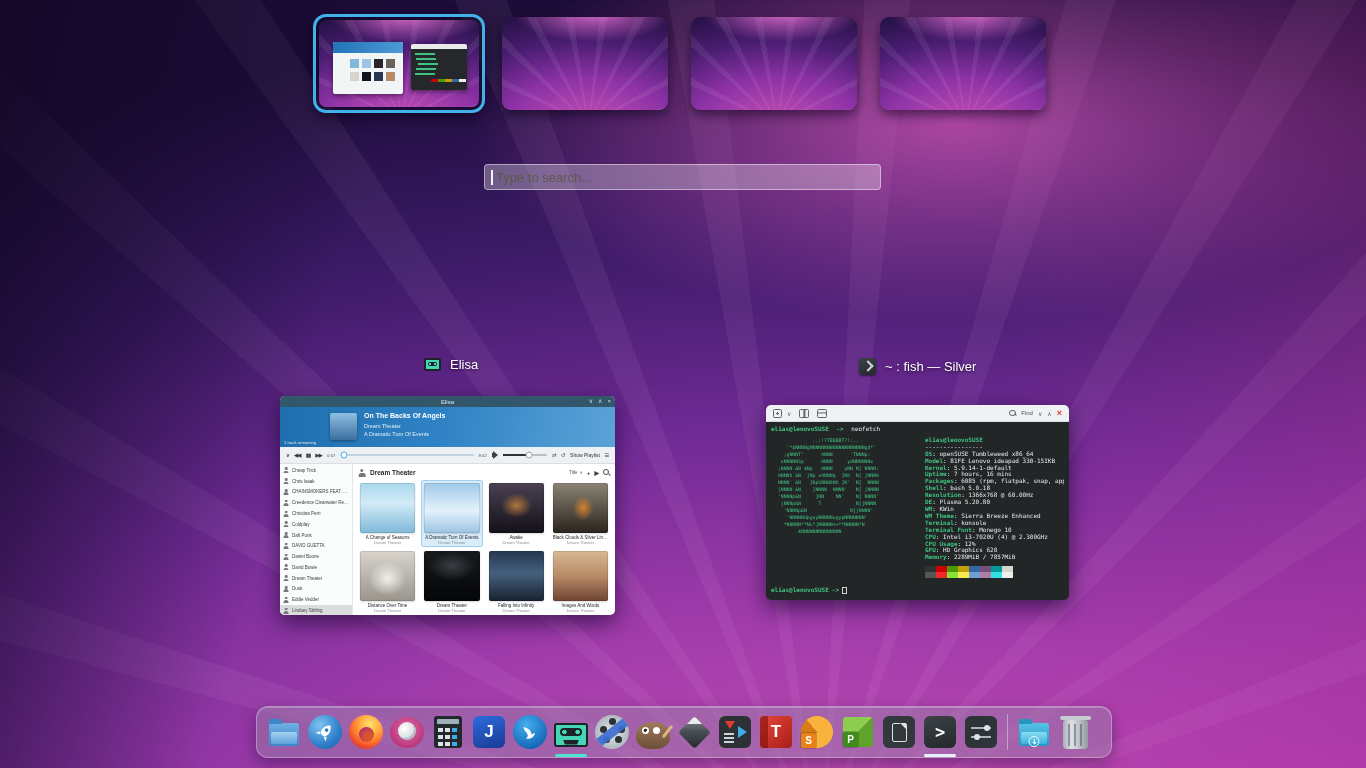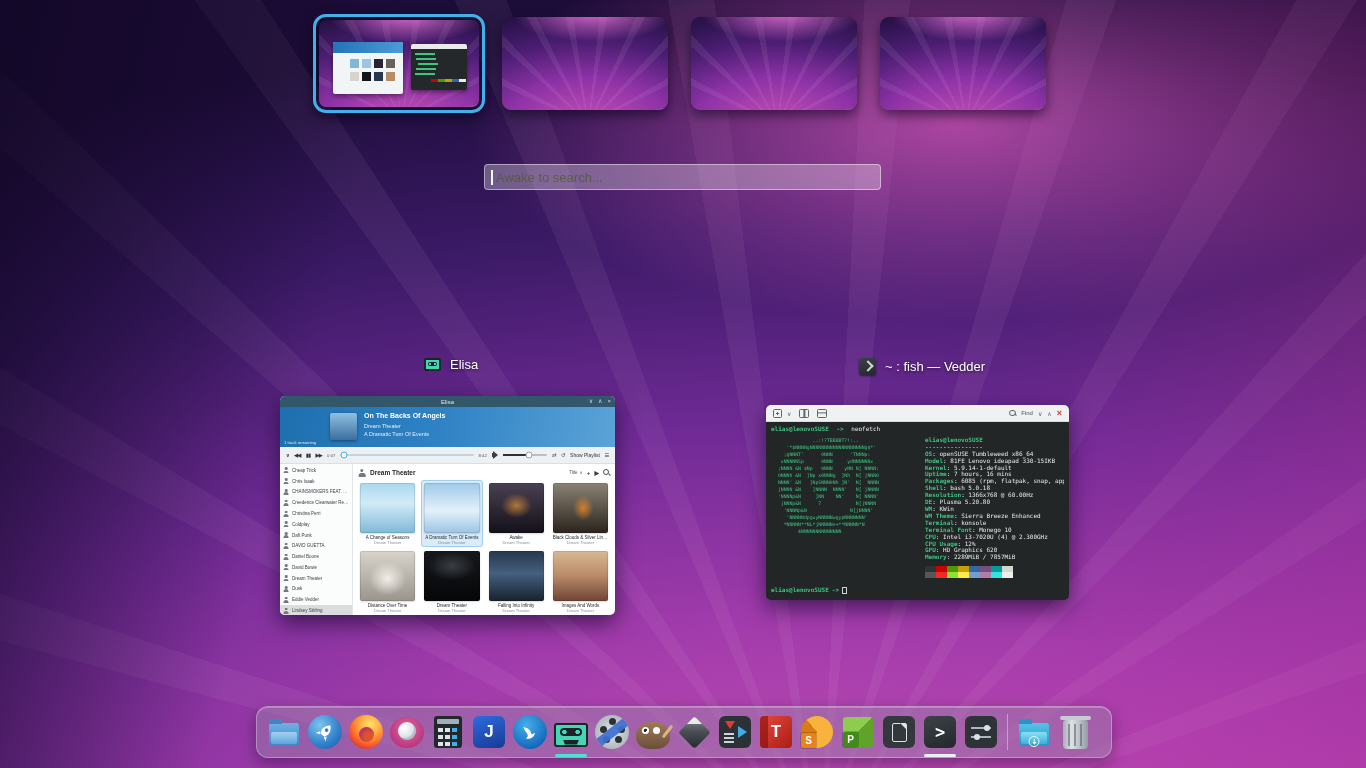--- a/index.html
+++ b/index.html
@@ -282,30 +282,30 @@
   </div>
   <div class="thumb" style="left:691px">
     <div class="thumb-wall"></div>
   </div>
   <div class="thumb" style="left:880px">
     <div class="thumb-wall"></div>
   </div>
 
   <div class="search">
     <span class="caret"></span>
-    <span class="ph">Awake to search...</span>
+    <span class="ph">Type to search...</span>
   </div>
 
   <div class="wlabel" style="left:424px; top:357px">
     <span class="lbl-cas"></span>
     <span class="wlabel-text">Elisa</span>
   </div>
   <div class="wlabel" style="left:859px; top:358px">
     <span class="lbl-kons"></span>
-    <span class="wlabel-text">~ : fish — Vedder</span>
+    <span class="wlabel-text">~ : fish — Silver</span>
   </div>
 
   <div class="win elisa">
     <div class="e-titlebar">
       <span class="e-title">Elisa</span>
       <span class="tb-btns">
         <span class="tb-b">∨</span>
         <span class="tb-b">∧</span>
         <span class="tb-b">×</span>
       </span>

